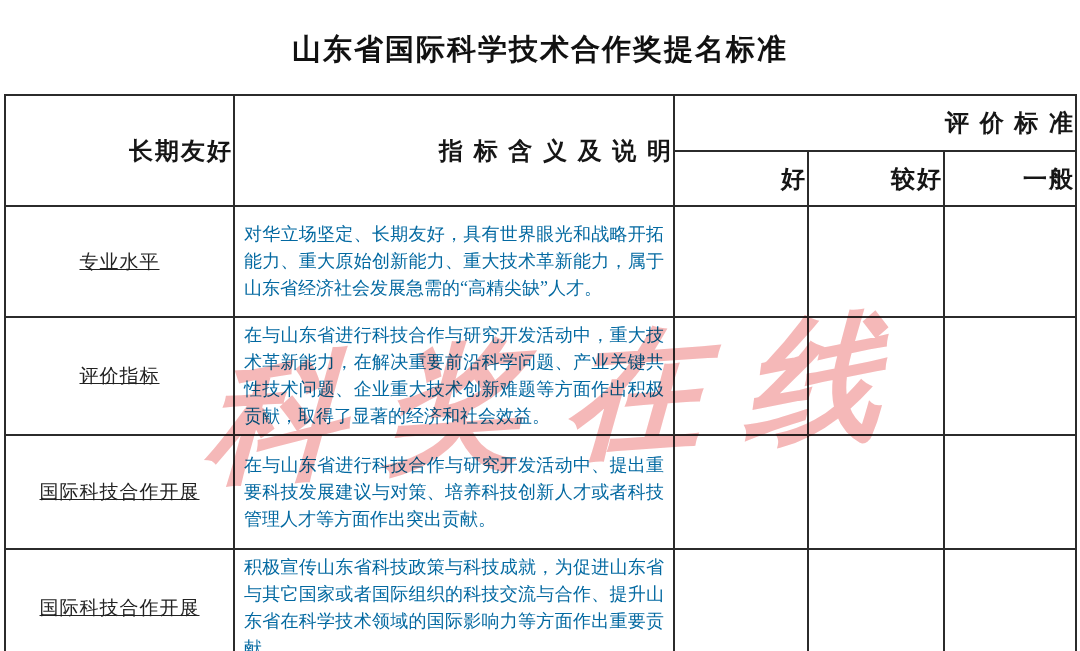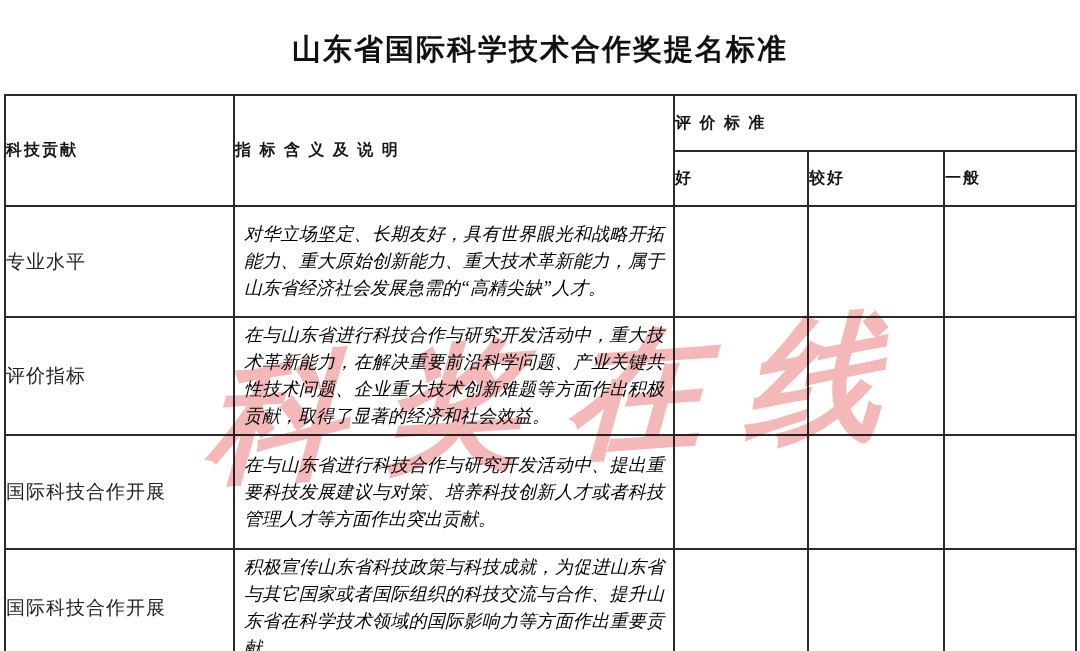--- a/index.html
+++ b/index.html
@@ -41,42 +41,42 @@
   table.criteria th, table.criteria td {
     border: 2px solid #2b2b2b;
     vertical-align: middle;
     background: transparent;
   }
   table.criteria tr.last-row td { border-bottom: 4px solid #2b2b2b; }
 
   th.hdr {
     font-family: "Liberation Sans", "DejaVu Sans", sans-serif;
     font-weight: bold;
-    font-size: 16px;
-    text-align: left;
+    font-size: 24px;
+    text-align: right;
     letter-spacing: 2px;
     color: #161616;
   }
   tr.hdr-top { height: 56px; }
   tr.hdr-sub { height: 55px; }
 
   td.indicator {
-    text-align: left;
+    text-align: center;
     font-size: 19px;
     letter-spacing: 1px;
     color: #222;
+    text-decoration: underline;
   }
   td.desc {
     padding: 4px 9px;
     font-size: 18px;
     line-height: 27px;
     text-align: justify;
     text-justify: inter-ideograph;
-    color: #000000;
-    font-style: italic;
+    color: #0369a1;
   }
   td.score { background: transparent; }
 
   tr.r1 { height: 111px; }
   tr.r2 { height: 111px; }
   tr.r3 { height: 114px; }
   tr.r4 { height: 104px; }
 
   .watermark {
     position: absolute;
@@ -105,21 +105,21 @@
   <table class="criteria">
     <colgroup>
       <col class="c1">
         <col class="c2">
         <col class="c3">
         <col class="c4">
         <col class="c5">
     </colgroup>
     <tbody>
       <tr class="hdr-top">
-        <th class="hdr" rowspan="2">科技贡献</th>
+        <th class="hdr" rowspan="2">长期友好</th>
         <th class="hdr" rowspan="2">指 标 含 义 及 说 明</th>
         <th class="hdr" colspan="3">评  价  标  准</th>
       </tr>
       <tr class="hdr-sub">
         <th class="hdr">好</th>
         <th class="hdr">较好</th>
         <th class="hdr">一般</th>
       </tr>
 
       <tr class="r1">

